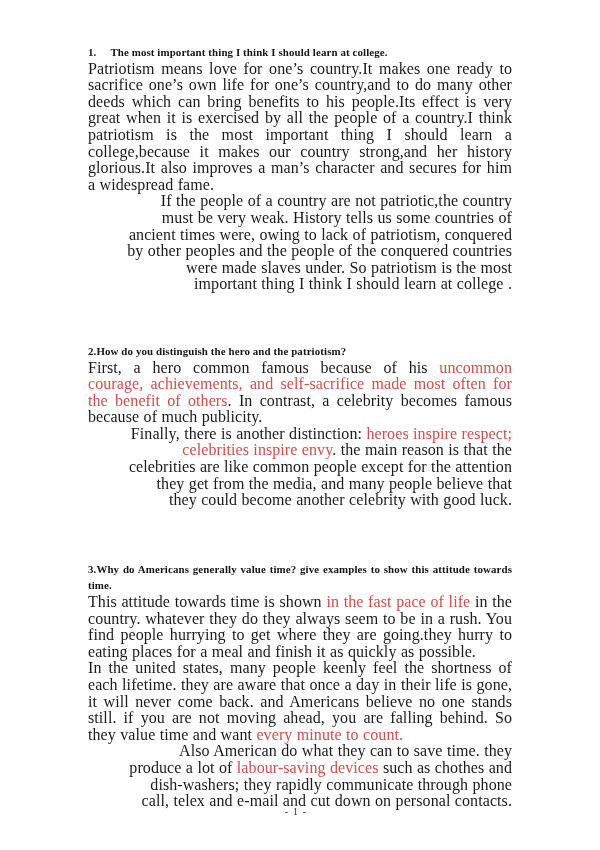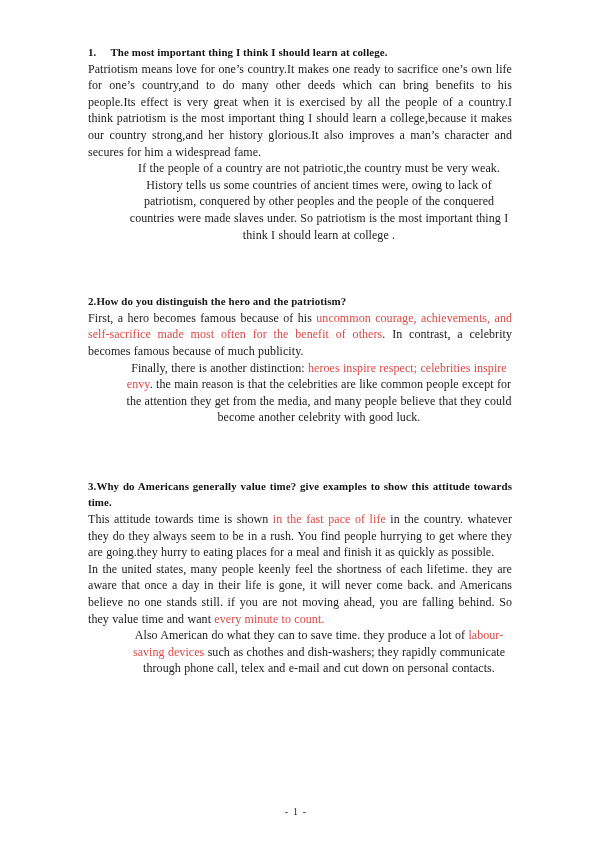--- a/index.html
+++ b/index.html
@@ -39,31 +39,31 @@
     letter-spacing: 0.01em;
   }
   .q-heading .num {
     font-weight: bold;
   }
   .q-heading .tabgap {
     display: inline-block;
     width: 14px;
   }
   p.body-par {
-    font-size: 12px;
+    font-size: 16px;
     line-height: 16.6px;
     text-align: justify;
     text-justify: inter-word;
     margin: 0;
     color: #1a1a1a;
     letter-spacing: 0.005em;
     word-spacing: 0.02em;
   }
   p.body-par:last-child {
-    text-align: center;
+    text-align: right;
     margin-left: 38px;
   }
   .hl {
     color: #d94a48;
   }
   .gap-lg { height: 50px; }
   .gap-xl { height: 52px; }
   .footer {
     position: absolute;
     left: 0;
@@ -89,21 +89,21 @@
       <p class="body-par"><span>Patriotism means love for one’s country.It makes one ready to sacrifice one’s own life for one’s country,and to do many other deeds which can bring benefits to his people.Its effect is very great when it is exercised by all the people of a country.I think patriotism is the most important thing I should learn a college,because it makes our country strong,and her history glorious.It also improves a man’s character and secures for him a widespread fame.</span></p>
       <p class="body-par"><span>If the people of a country are not patriotic,the country must be very weak. History tells us some countries of ancient times were, owing to lack of patriotism, conquered by other peoples and the people of   the conquered countries were made slaves under. So patriotism is the most important thing I think I should learn at college .</span></p>
     </div>
 
     <div class="gap-lg"></div>
 
     <div class="q-block">
       <div class="q-heading">
         <span class="num">2.</span><span>How do you distinguish the hero and the patriotism?</span>
       </div>
-      <p class="body-par"><span>First, a hero becomes famous because of his </span><span class="hl">uncommon courage, achievements, and self-sacrifice made most often for the benefit of others</span><span>. In contrast, a celebrity becomes famous because of much publicity.</span></p>
+      <p class="body-par"><span>First, a hero common famous because of his </span><span class="hl">uncommon courage, achievements, and self-sacrifice made most often for the benefit of others</span><span>. In contrast, a celebrity becomes famous because of much publicity.</span></p>
       <p class="body-par"><span>Finally, there is another distinction: </span><span class="hl">heroes inspire respect; celebrities inspire envy</span><span>. the main reason is that the celebrities are like common people except for the attention they get from the media, and many people believe that they could become another celebrity with good luck.</span></p>
     </div>
 
     <div class="gap-xl"></div>
 
     <div class="q-block">
       <div class="q-heading">
         <span class="num">3.</span><span>Why do Americans generally value time? give examples to show this attitude towards time.</span>
       </div>
       <p class="body-par"><span>This attitude towards time is shown </span><span class="hl">in the fast pace of life</span><span> in the country. whatever they do they always seem to be in a rush. You find people hurrying to get where they are going.they hurry to eating places for a meal and finish it as quickly as possible.</span></p>

